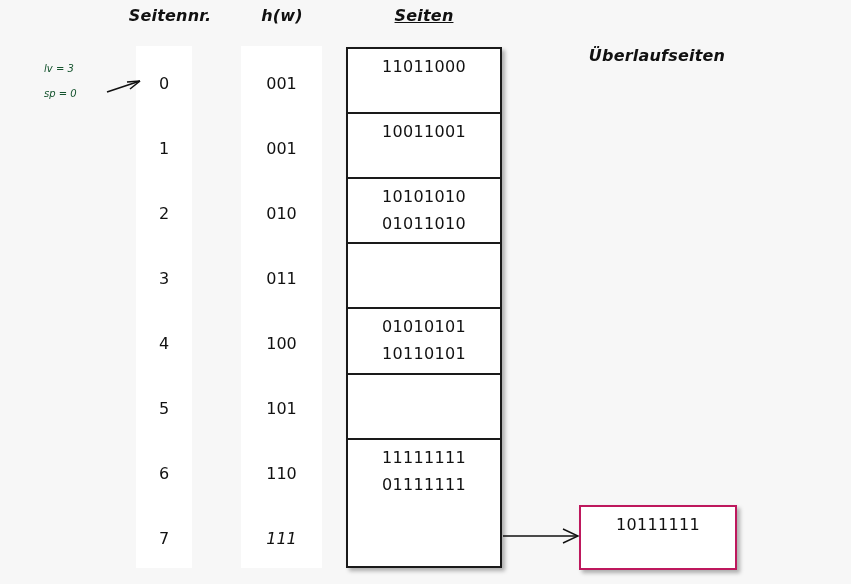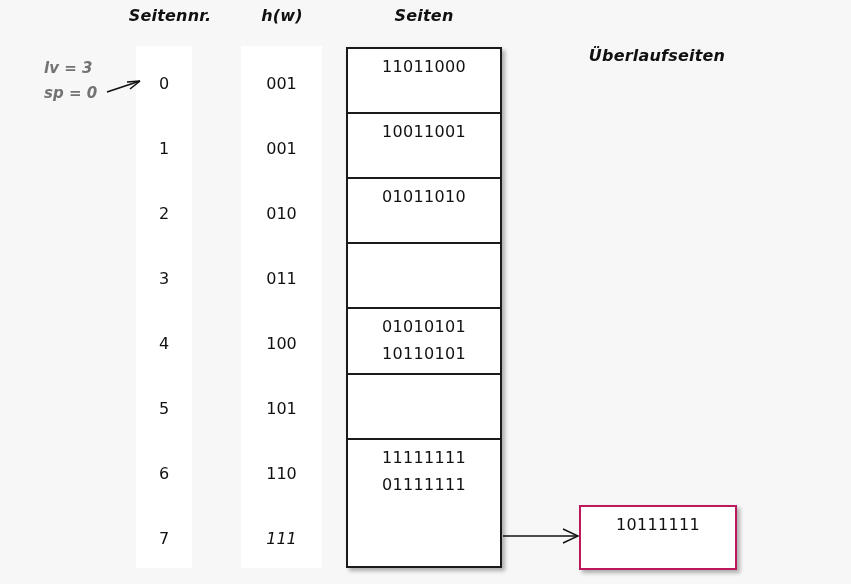--- a/index.html
+++ b/index.html
@@ -91,37 +91,37 @@
   }
   #overflow-box .ln{
     font-size:16px;font-weight:500;line-height:24px;letter-spacing:.3px;color:#111;
   }
 
   
   #params{
     position:absolute;
     left:44px;top:56px;
     font-style:italic;
-    font-size:15px;
-    font-weight:700;
+    font-size:10px;
+    font-weight:400;
     line-height:25px;
-    color:#737373;
+    color:#14532d;
     white-space:nowrap;
   }
 
   svg.overlay{position:absolute;left:0;top:0;width:851px;height:584px;pointer-events:none;}
 </style>
 </head>
 <body>
 
 <div id="canvas">
 
   <div class="hdr" style="left:170px;top:6px;">Seitennr.</div>
   <div class="hdr" style="left:282px;top:6px;">h(w)</div>
-  <div class="hdr" style="left:424px;top:6px;">Seiten</div>
+  <div class="hdr" style="left:424px;top:6px;text-decoration:underline;">Seiten</div>
   <div class="hdr" style="left:657px;top:6px;margin-top:40px;">Überlaufseiten</div>
 
   <div class="band" id="band-seitennr"></div>
   <div class="band" id="band-hw"></div>
 
   <div id="params">
     <div>lv = 3</div>
     <div>sp = 0</div>
   </div>
 
@@ -144,20 +144,21 @@
   <div class="colcell c-hw" style="top:529px;font-style:italic;">111</div>
 
   <div id="pages-box">
     <div class="page-row">
       <span class="ln">11011000</span>
     </div>
     <div class="page-row">
       <span class="ln">10011001</span>
     </div>
     <div class="page-row">
+      <span class="ln">10101010</span>
       <span class="ln">01011010</span>
     </div>
     <div class="page-row"></div>
     <div class="page-row">
       <span class="ln">01010101</span>
       <span class="ln">10110101</span>
     </div>
     <div class="page-row"></div>
     <div class="page-row">
       <span class="ln">11111111</span>

